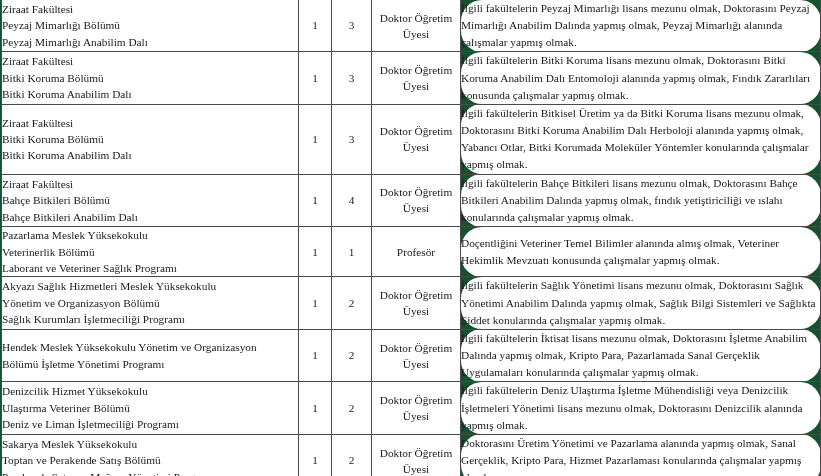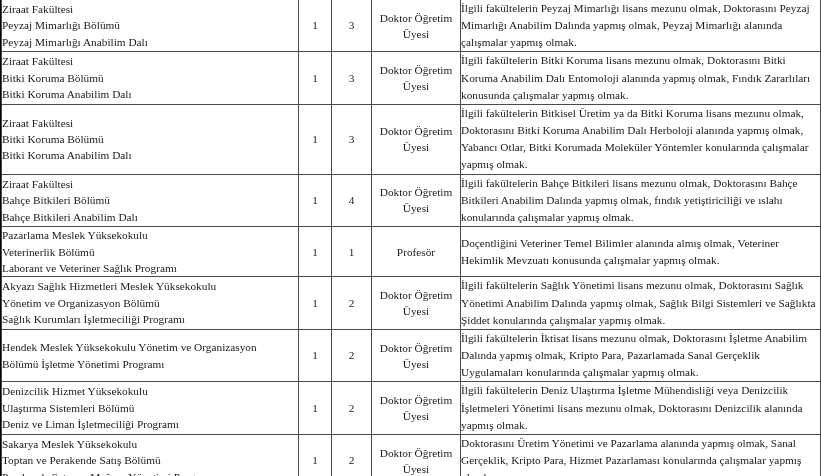--- a/index.html
+++ b/index.html
@@ -12,21 +12,21 @@
     height: 476px;
     overflow: hidden;
     font-family: "Liberation Serif", "DejaVu Serif", serif;
     color: #1a1a1a;
   }
 
   .page {
     position: relative;
     width: 821px;
     height: 476px;
-    background: #000000;
+    background: #14532d;
     overflow: hidden;
   }
 
   
   .cadre-table {
     width: 819px;
     margin: 0 0 0 1px;
     border-collapse: collapse;
     table-layout: fixed;
     font-size: 11.3px;
@@ -68,20 +68,21 @@
     vertical-align: middle;
     padding: 3px 5px;
     line-height: 1.42;
   }
 
   .cell-expl {
     text-align: left;
     vertical-align: middle;
     padding: 3px 6px 4px 7px;
     line-height: 1.52;
+    border-radius: 21px;
   }
 
   
   tr.clipped-top > td { border-top: none; }
 
   
   tr.clipped-bottom > td { border-bottom: none; }
 </style>
 </head>
 <body>
@@ -168,21 +169,21 @@
             <span class="line">Bölümü İşletme Yönetimi Programı</span>
           </td>
           <td class="cell-num">1</td>
           <td class="cell-num">2</td>
           <td class="cell-title">Doktor Öğretim Üyesi</td>
           <td class="cell-expl">İlgili fakültelerin İktisat lisans mezunu olmak, Doktorasını İşletme Anabilim Dalında yapmış olmak, Kripto Para, Pazarlamada Sanal Gerçeklik Uygulamaları konularında çalışmalar yapmış olmak.</td>
         </tr>
         <tr>
           <td class="cell-unit">
             <span class="line">Denizcilik Hizmet Yüksekokulu</span>
-            <span class="line">Ulaştırma Sistemleri Bölümü</span>
+            <span class="line">Ulaştırma Veteriner Bölümü</span>
             <span class="line">Deniz ve Liman İşletmeciliği Programı</span>
           </td>
           <td class="cell-num">1</td>
           <td class="cell-num">2</td>
           <td class="cell-title">Doktor Öğretim Üyesi</td>
           <td class="cell-expl">İlgili fakültelerin Deniz Ulaştırma İşletme Mühendisliği veya Denizcilik İşletmeleri Yönetimi lisans mezunu olmak, Doktorasını Denizcilik alanında yapmış olmak.</td>
         </tr>
         <tr class="clipped-bottom">
           <td class="cell-unit">
             <span class="line">Sakarya Meslek Yüksekokulu</span>

